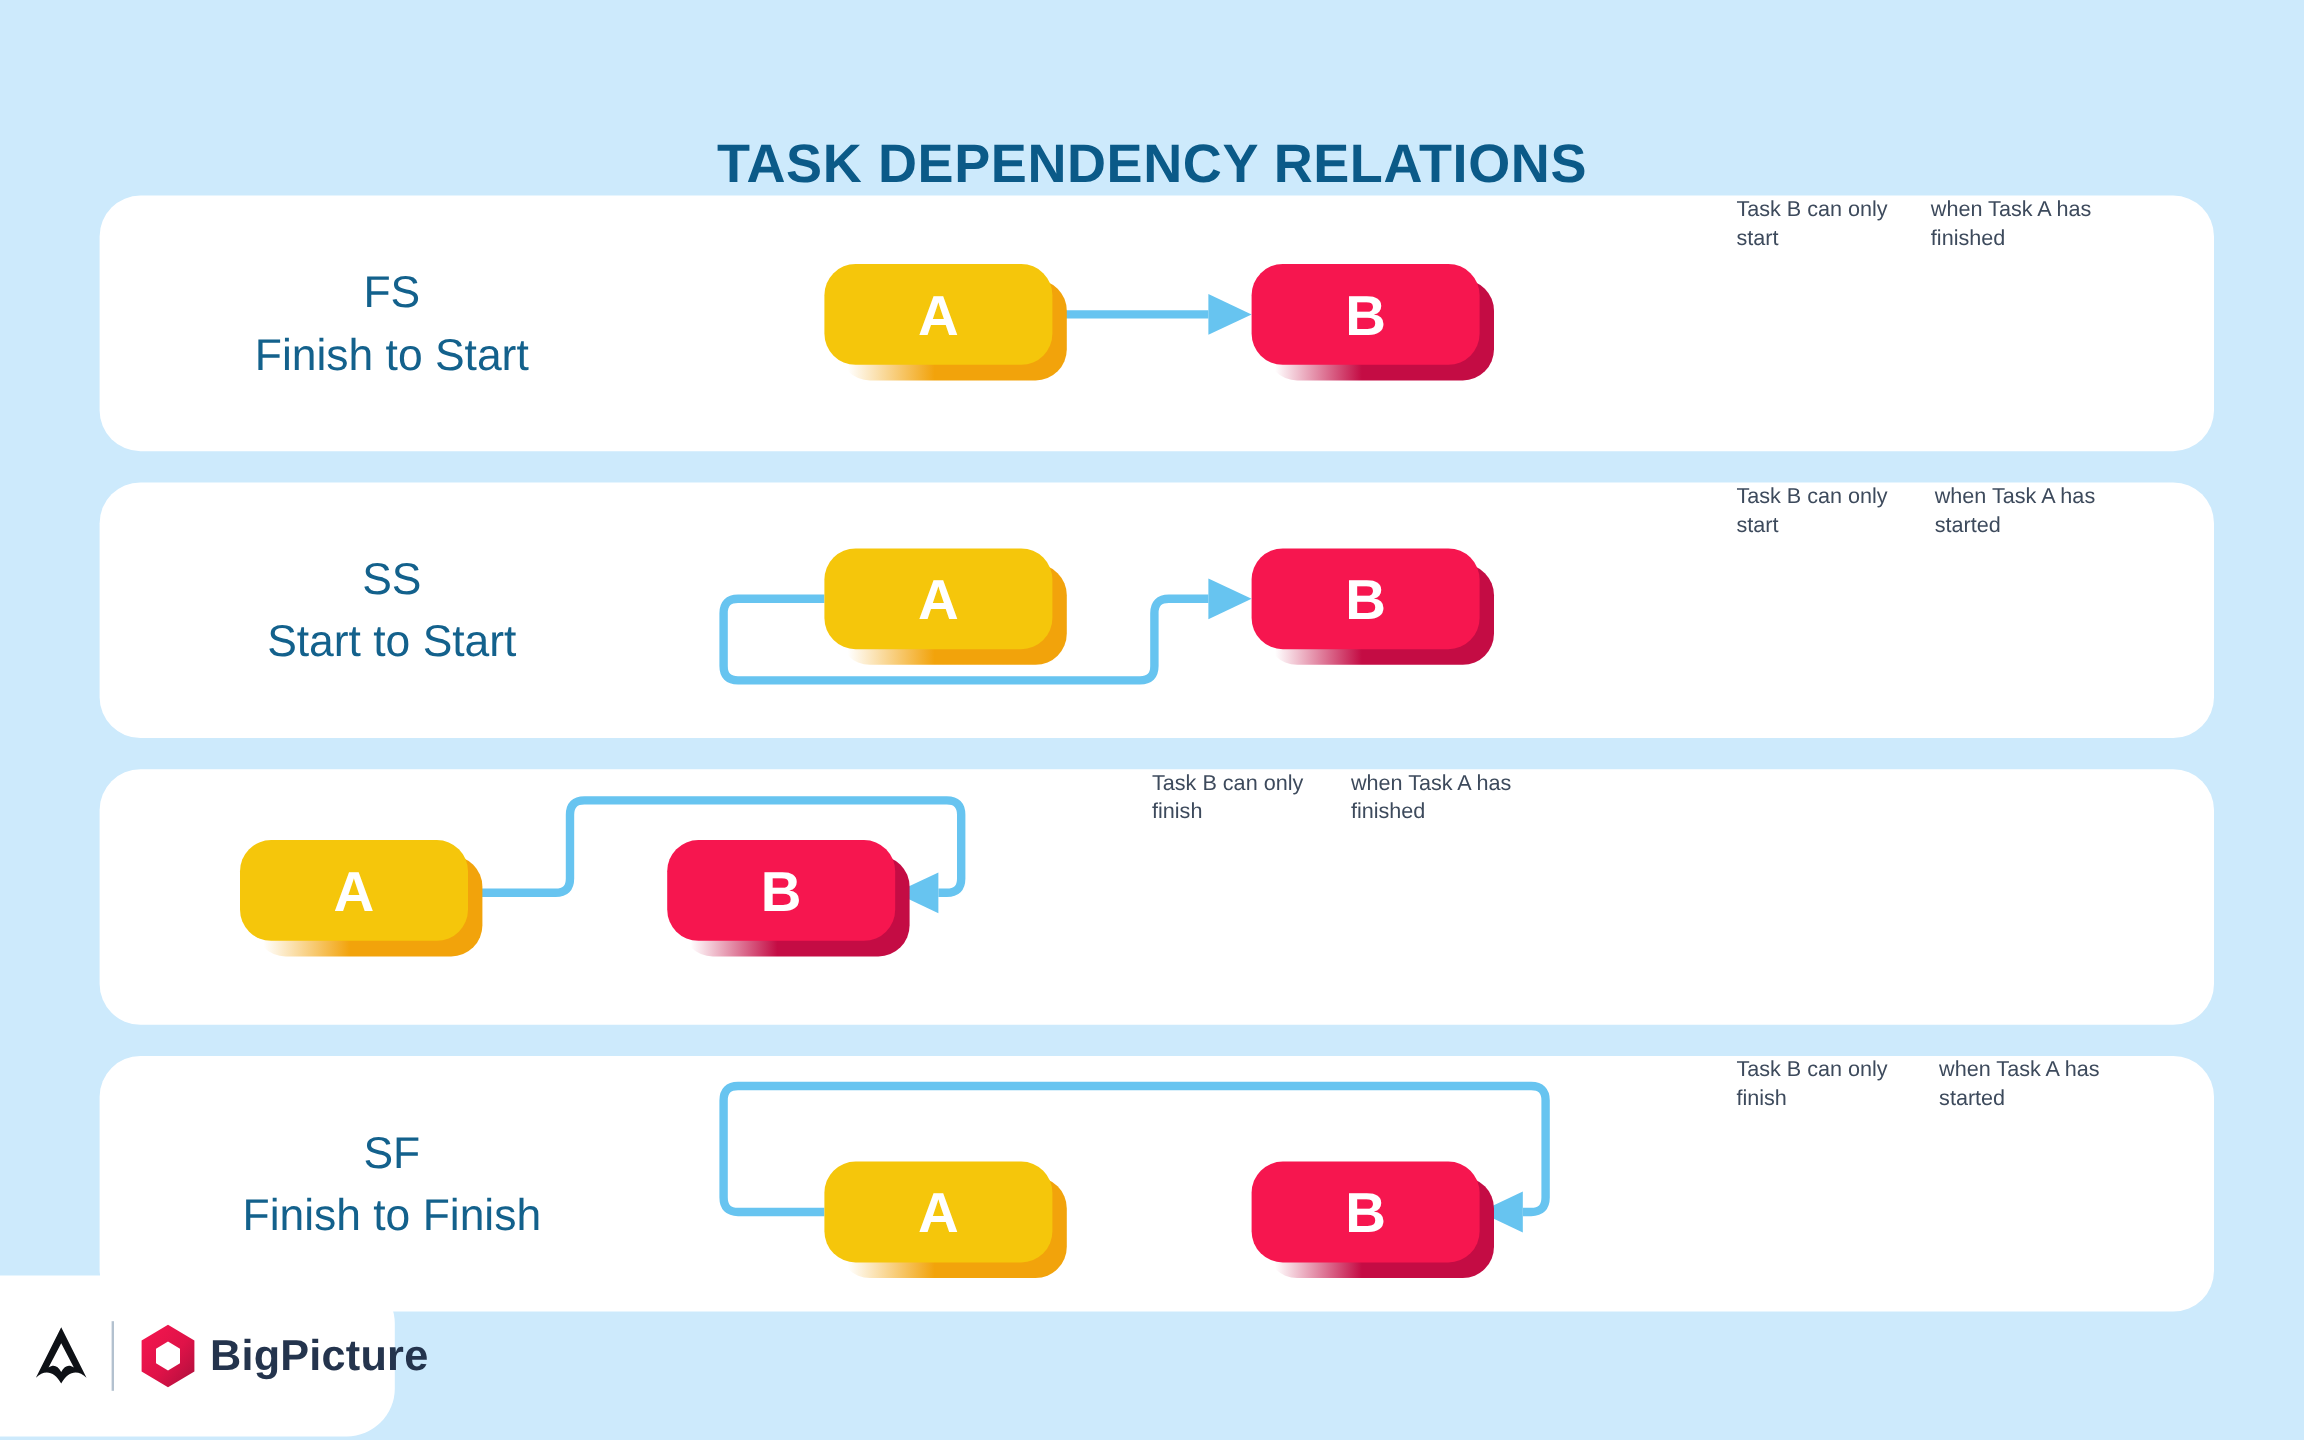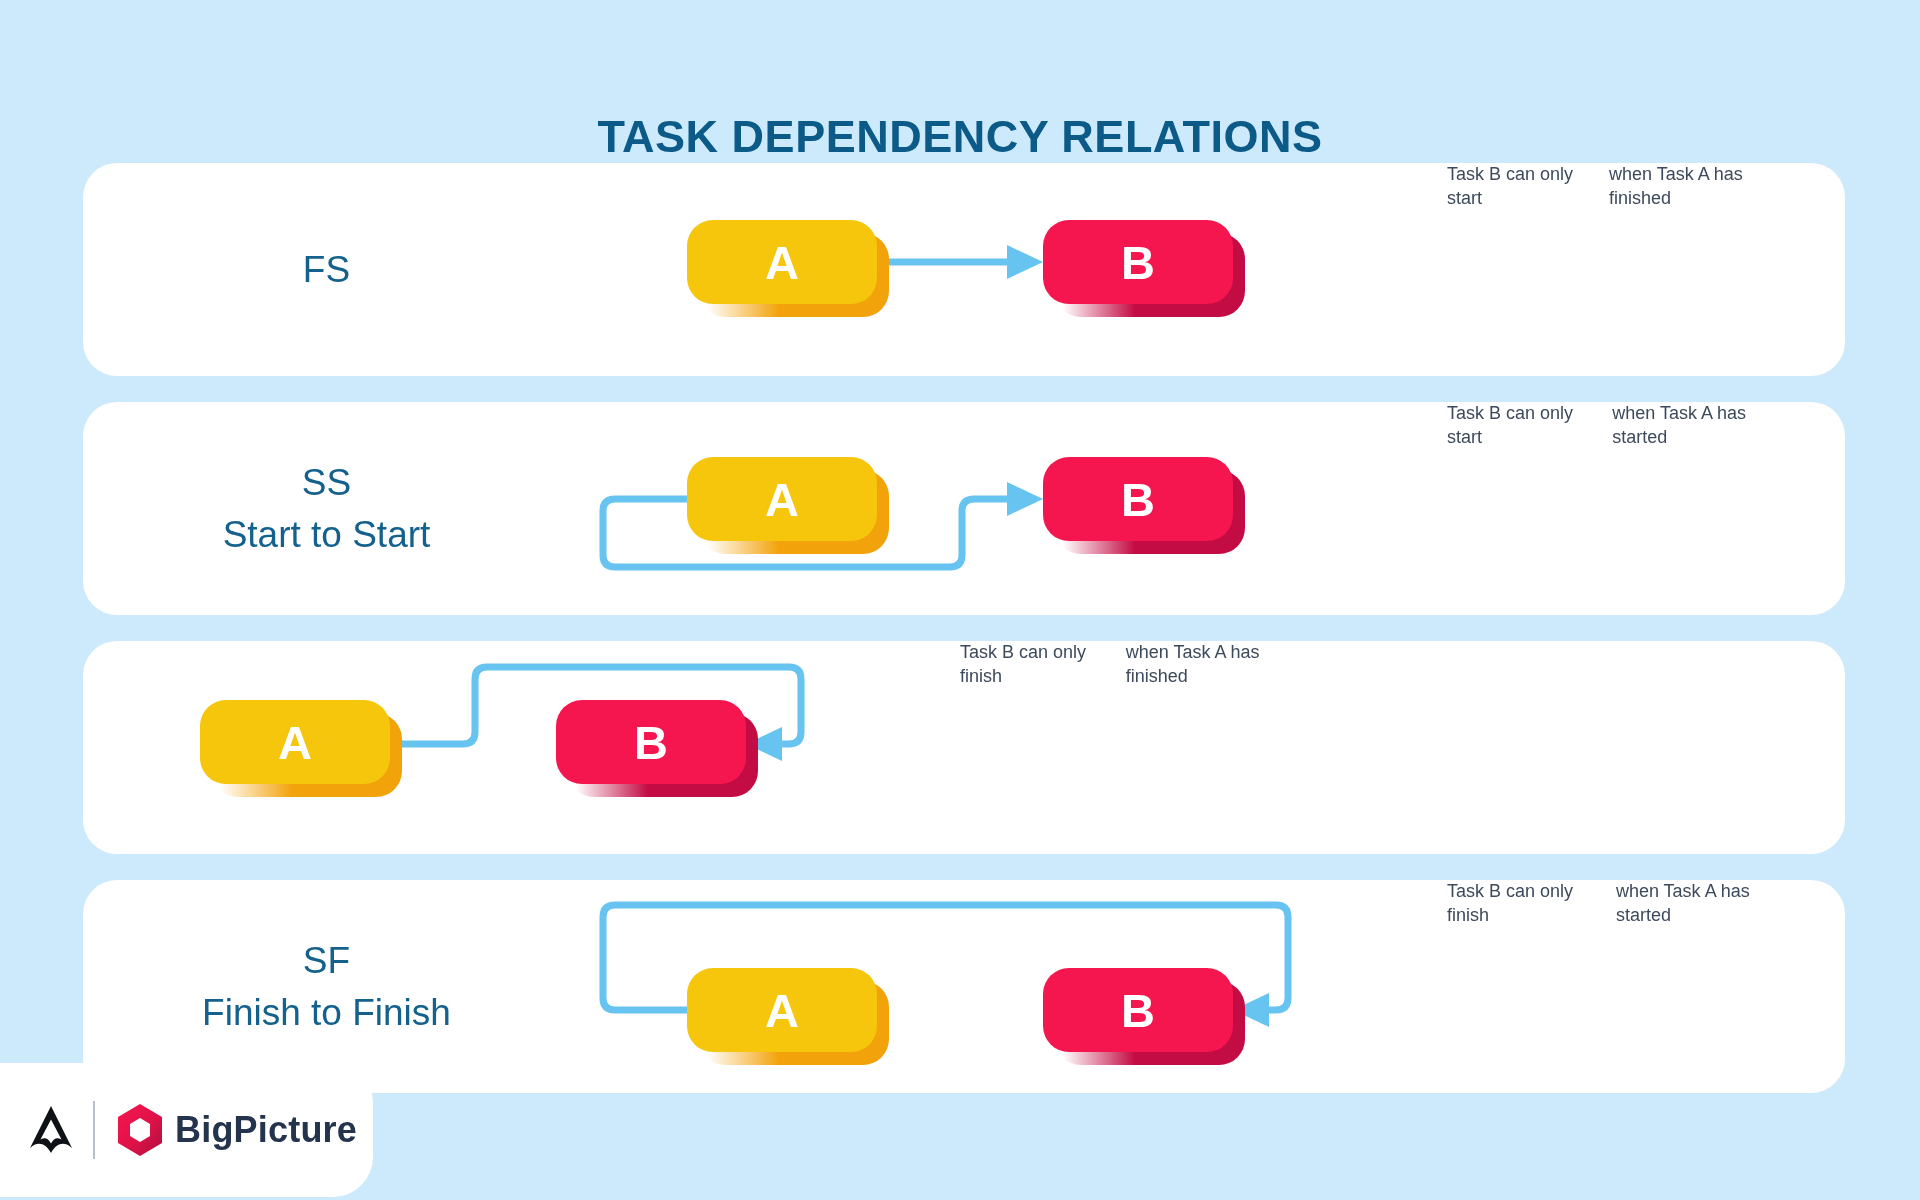--- a/index.html
+++ b/index.html
@@ -54,21 +54,21 @@
   .row-fs .task-box{ top:57px; }
   .row-ss .task-box{ top:55px; }
   .row-ff .task-box{ top:59px; }
   .row-sf .task-box{ top:88px; }
   .desc-zone{
     width:535px; height:213px; padding-left:137px; padding-right:40px;
     display:flex; flex-direction:row; justify-content:center;
     color:var(--description); font-size:18px; line-height:1.33;
   }
   .logo-card{
-    position:absolute; left:0; top:1063px; width:373px; height:134px;
+    position:absolute; left:0; top:1063px; width:329px; height:134px;
     background:var(--card); border-radius:0 40px 40px 0;
     display:flex; align-items:center; z-index:5;
   }
   .appfire-mark{ margin-left:28px; width:46px; height:52px; flex:none; }
   .logo-divider{
     width:2px; height:58px; background:#8aa0b5; opacity:.65; margin-left:19px; flex:none;
   }
   .hex-mark{ margin-left:20px; width:50px; height:54px; flex:none; }
   .brand-name{
     margin-left:10px; color:var(--brand_text); font-size:36px; font-weight:bold;
@@ -80,20 +80,21 @@
 
 <div class="header">
   <div class="page-title">TASK DEPENDENCY RELATIONS</div>
 </div>
 
 <div class="rows">
 
   <div class="card row-fs">
     <div class="label-zone">
       <div>FS</div>
+      <div>Finish to Start</div>
     </div>
     <div class="diagram-zone">
       <svg class="connector" width="740" height="213" viewBox="0 0 740 213">
         <path d="M 307 99 H 437"></path>
         <polygon points="437,82 473,99 437,116"></polygon>
       </svg>
       <div class="task-box task-a box-a">
         <div class="shadow"></div>
         <div class="face">A</div>
       </div>

